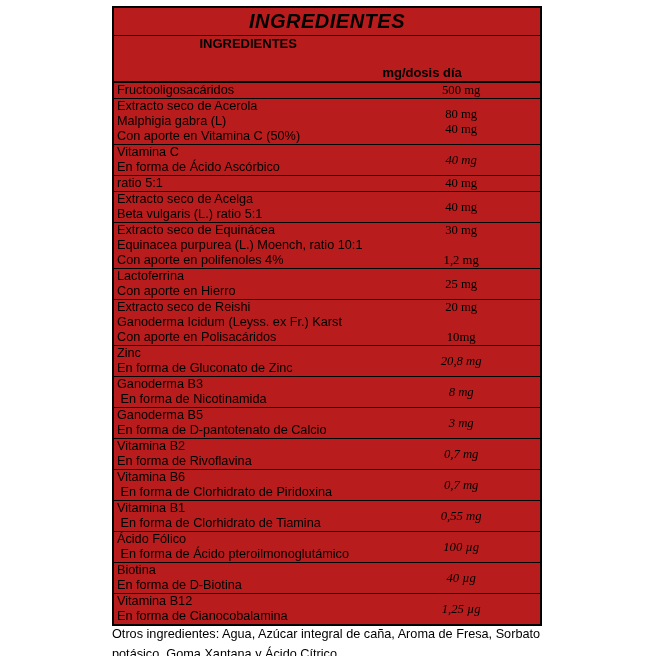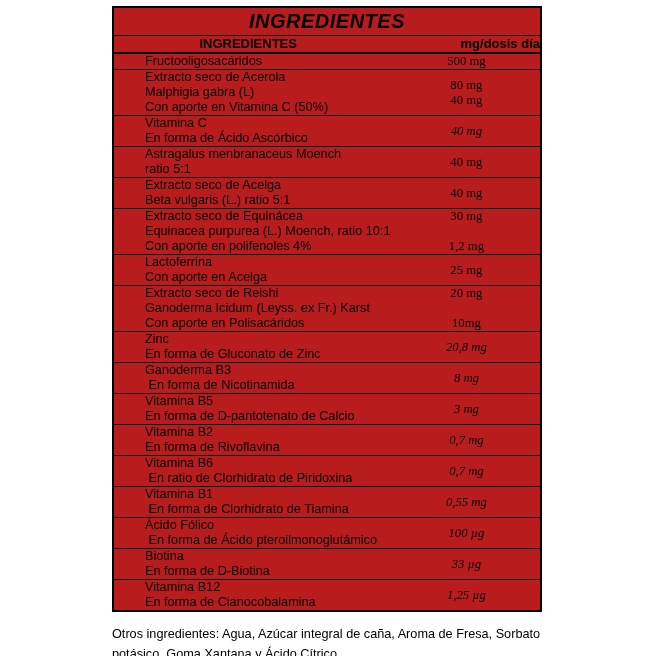--- a/index.html
+++ b/index.html
@@ -37,33 +37,32 @@
   }
   .header-row {
     display: flex;
     border-bottom: 2px solid #000;
     font-weight: bold;
     font-size: 13px;
     line-height: 16px;
     padding: 0;
   }
   .h-left  { width: 63%; text-align: center; }
-  .h-right { width: 37%; text-align: right; }
+  .h-right { width: 37%; text-align: left; margin-top: 29px; }
   .row {
     display: flex;
     border-bottom: 1px solid #000;
     font-size: 12.7px;
     line-height: 15px;
   }
   .row:last-child { border-bottom: none; }
   .cell-left {
     width: 63%;
     padding-left: 3px;
     box-sizing: border-box;
-    margin-left: 28px;
   }
   .cell-left .line { white-space: pre; }
   .cell-right {
     width: 37%;
     display: flex;
     flex-direction: column;
     text-align: center;
     font-family: Liberation Serif, serif;
   }
   .cell-right.centered { justify-content: center; }
@@ -113,21 +112,20 @@
           <div class="cell-left">
             <div class="line">Vitamina C</div>
             <div class="line">En forma de Ácido Ascórbico</div>
           </div>
           <div class="cell-right centered">
             <div class="value italic">40 mg</div>
           </div>
         </div>
         <div class="row">
           <div class="cell-left">
-            <div class="line">Astragalus menbranaceus Moench</div>
             <div class="line">ratio 5:1</div>
           </div>
           <div class="cell-right centered">
             <div class="value">40 mg</div>
           </div>
         </div>
         <div class="row">
           <div class="cell-left">
             <div class="line">Extracto seco de Acelga</div>
             <div class="line">Beta vulgaris (L.) ratio 5:1</div>
@@ -148,21 +146,21 @@
             </div>
             <div class="slot"></div>
             <div class="slot">
               <div class="value">1,2 mg</div>
             </div>
           </div>
         </div>
         <div class="row">
           <div class="cell-left">
             <div class="line">Lactoferrina</div>
-            <div class="line">Con aporte en Acelga</div>
+            <div class="line">Con aporte en Hierro</div>
           </div>
           <div class="cell-right centered">
             <div class="value">25 mg</div>
           </div>
         </div>
         <div class="row">
           <div class="cell-left">
             <div class="line">Extracto seco de Reishi</div>
             <div class="line">Ganoderma Icidum (Leyss. ex Fr.) Karst</div>
             <div class="line">Con aporte en Polisacáridos</div>
@@ -190,40 +188,40 @@
           <div class="cell-left">
             <div class="line">Ganoderma B3</div>
             <div class="line"> En forma de Nicotinamida</div>
           </div>
           <div class="cell-right centered">
             <div class="value italic">8 mg</div>
           </div>
         </div>
         <div class="row">
           <div class="cell-left">
-            <div class="line">Vitamina B5</div>
+            <div class="line">Ganoderma B5</div>
             <div class="line">En forma de D-pantotenato de Calcio</div>
           </div>
           <div class="cell-right centered">
             <div class="value italic">3 mg</div>
           </div>
         </div>
         <div class="row">
           <div class="cell-left">
             <div class="line">Vitamina B2</div>
             <div class="line">En forma de Rivoflavina</div>
           </div>
           <div class="cell-right centered">
             <div class="value italic">0,7 mg</div>
           </div>
         </div>
         <div class="row">
           <div class="cell-left">
             <div class="line">Vitamina B6</div>
-            <div class="line"> En ratio de Clorhidrato de Piridoxina</div>
+            <div class="line"> En forma de Clorhidrato de Piridoxina</div>
           </div>
           <div class="cell-right centered">
             <div class="value italic">0,7 mg</div>
           </div>
         </div>
         <div class="row">
           <div class="cell-left">
             <div class="line">Vitamina B1</div>
             <div class="line"> En forma de Clorhidrato de Tiamina</div>
           </div>
@@ -239,21 +237,21 @@
           <div class="cell-right centered">
             <div class="value italic">100 µg</div>
           </div>
         </div>
         <div class="row">
           <div class="cell-left">
             <div class="line">Biotina</div>
             <div class="line">En forma de D-Biotina</div>
           </div>
           <div class="cell-right centered">
-            <div class="value italic">33 µg</div>
+            <div class="value italic">40 µg</div>
           </div>
         </div>
         <div class="row">
           <div class="cell-left">
             <div class="line">Vitamina B12</div>
             <div class="line">En forma de Cianocobalamina</div>
           </div>
           <div class="cell-right centered">
             <div class="value italic">1,25 µg</div>
           </div>

